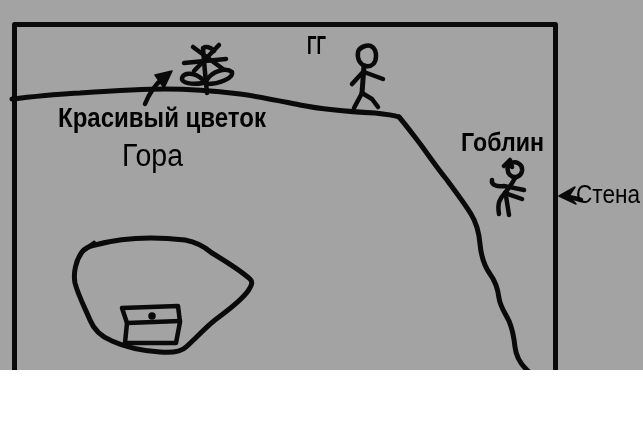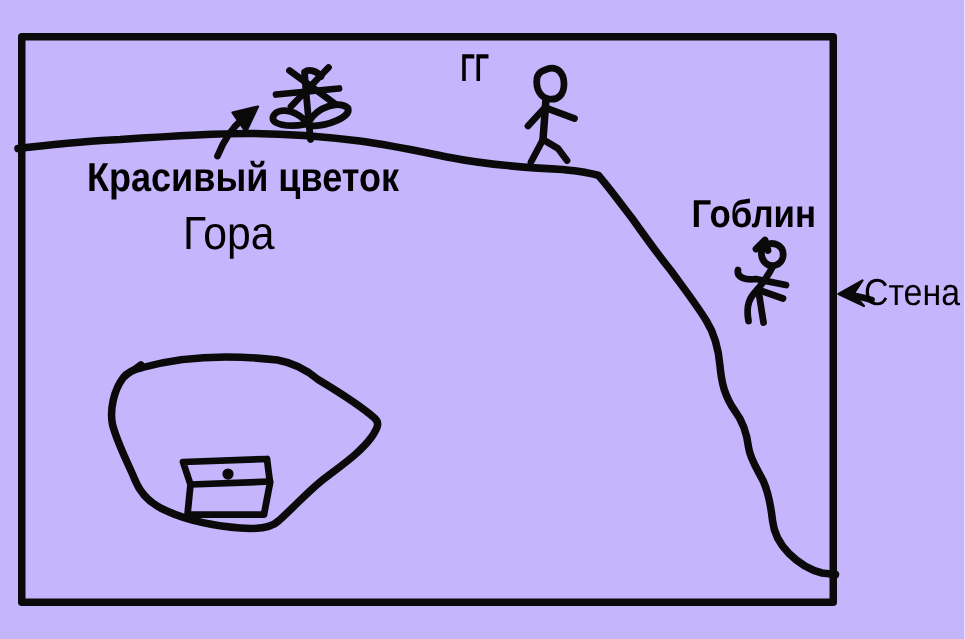--- a/index.html
+++ b/index.html
@@ -3,22 +3,22 @@
 <meta charset="utf-8">
 <style>
   html, body {
     margin: 0;
     padding: 0;
     background: #ffffff;
   }
   .canvas {
     position: relative;
     width: 643px;
-    height: 426px;
-    background: #c4b5fd;
+    height: 370px;
+    background: #a3a3a3;
     overflow: hidden;
     font-family: "Liberation Sans", sans-serif;
   }
   svg { display: block; }
   .ink {
     fill: none;
     stroke: #0a0a0a;
     stroke-width: 4.5;
     stroke-linecap: round;
     stroke-linejoin: round;

